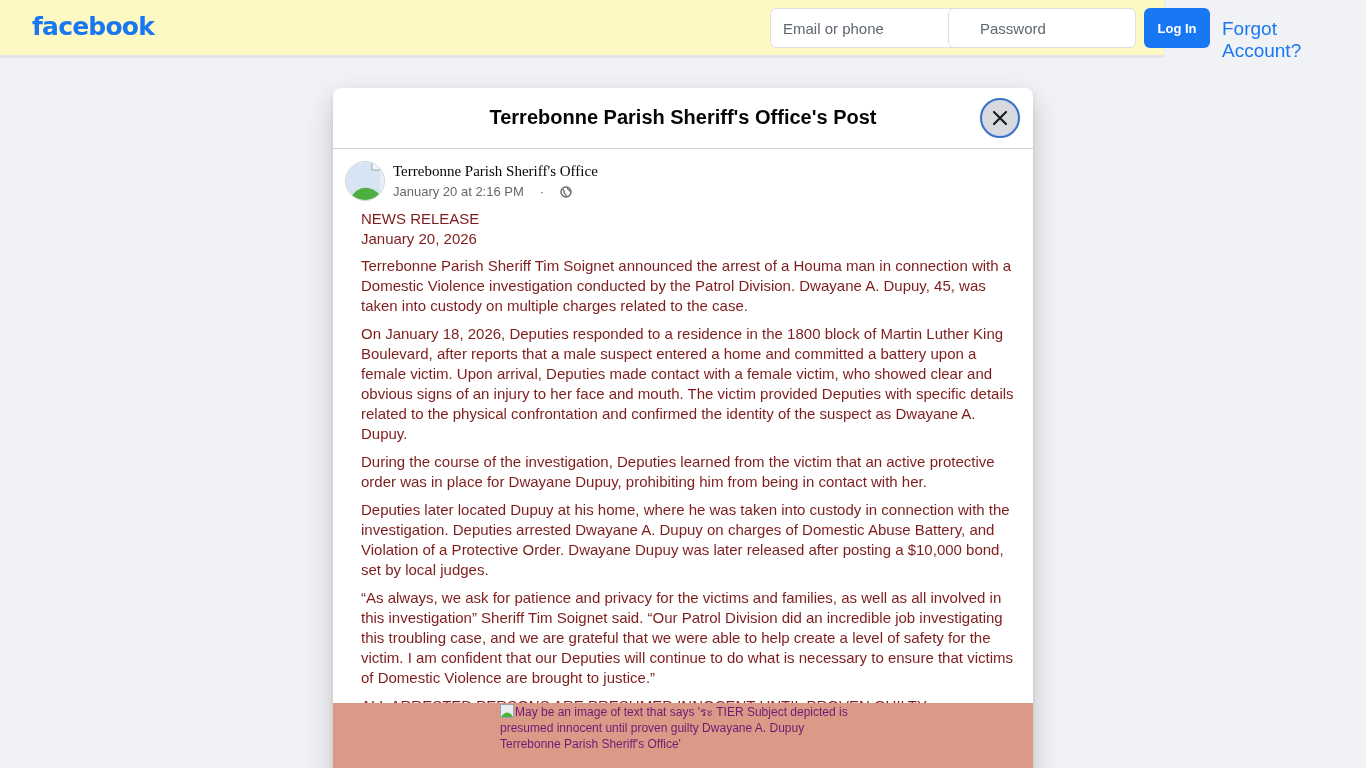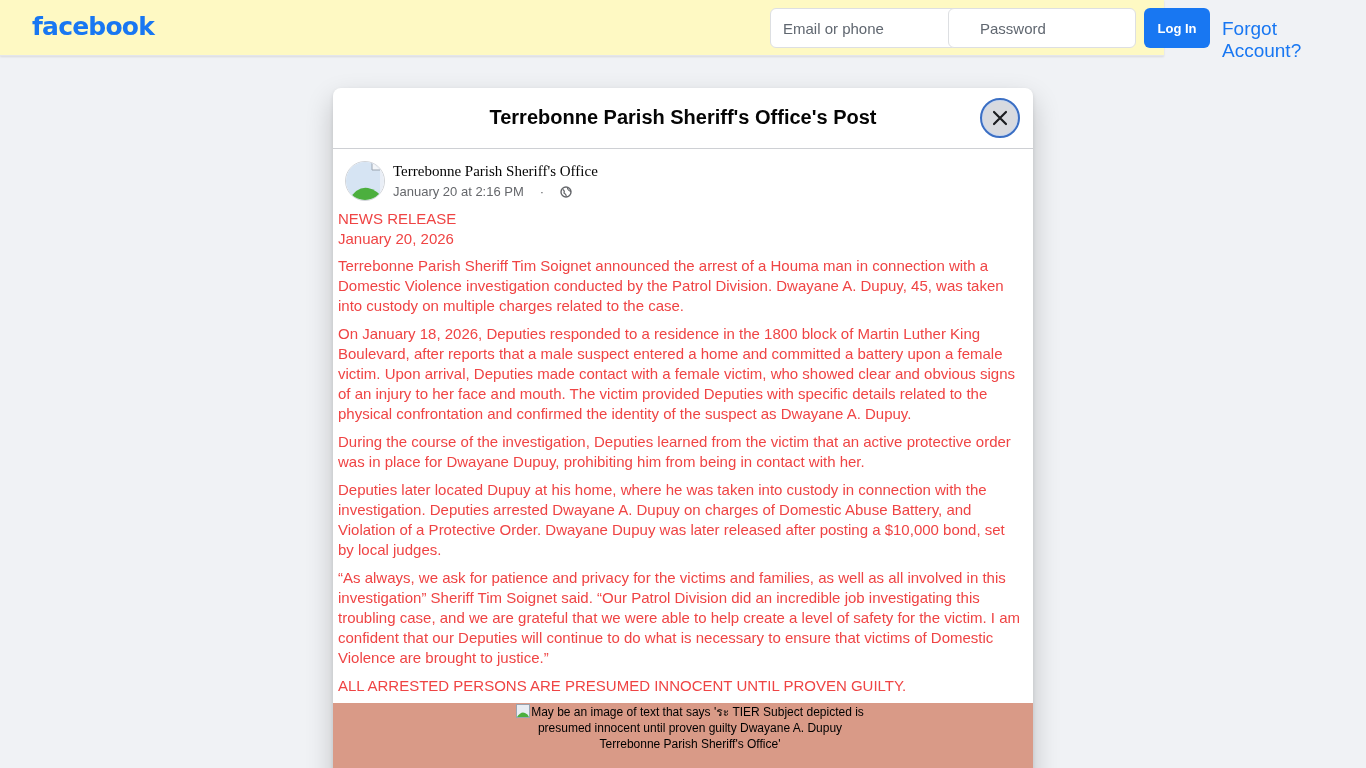--- a/index.html
+++ b/index.html
@@ -18,25 +18,25 @@
   .modal { position: absolute; left: 333px; top: 88px; width: 700px; height: 700px; background: #fff; border-radius: 8px 8px 0 0; box-shadow: 0 12px 28px rgba(0,0,0,0.2), 0 2px 4px rgba(0,0,0,0.1); overflow: hidden; }
   .modal-header { height: 61px; border-bottom: 1px solid #ced0d4; position: relative; }
   .modal-title { position: absolute; left: 0; right: 0; top: 18px; text-align: center; font-weight: bold; font-size: 20px; color: #050505; }
   .close-btn { position: absolute; right: 13px; top: 10px; width: 40px; height: 40px; border-radius: 50%; background: #d8dadf; border: 2px solid #3b6fc4; box-shadow: 0 0 0 1px #c9d7f0 inset; display: flex; align-items: center; justify-content: center; }
 
   .post-header { position: relative; height: 54px; }
   .avatar { position: absolute; left: 12px; top: 12px; width: 40px; height: 40px; border-radius: 50%; overflow: hidden; border: 1px solid #d0d3d8; }
   .author { position: absolute; left: 60px; top: 14px; font-size: 15px; font-weight: 500; color: #050505; font-family: Liberation Serif, serif; }
   .meta { position: absolute; left: 60px; top: 35px; font-size: 13px; color: #65676b; display: flex; align-items: center; gap: 16px; }
 
-  .post-body { padding: 6px 12px 0 5px; font-size: 15px; line-height: 20px; color: #ef4444; }
+  .post-body { padding: 6px 12px 0 28px; font-size: 15px; line-height: 20px; color: #7f1d1d; }
   .post-body p { margin-bottom: 8px; }
 
   .image-area { position: absolute; left: 0; top: 615px; width: 700px; height: 90px; background: #d99a87; }
-  .alt-text { position: absolute; left: 177px; top: 1px; width: 360px; font-size: 12px; line-height: 16px; color: #000000; text-align: center; }
+  .alt-text { position: absolute; left: 167px; top: 1px; width: 360px; font-size: 12px; line-height: 16px; color: #701a75; }
   .broken-icon { display: inline-block; width: 14px; height: 14px; vertical-align: -2px; margin-right: 1px; }
 </style>
 </head>
 <body>
 
 <div class="topbar">
   <div class="logo">facebook</div>
   <input class="login-input email-input" type="text" placeholder="Email or phone" style="">
   <input class="login-input password-input" type="password" placeholder="Password" style="">
   <button class="login-btn">Log In</button>

